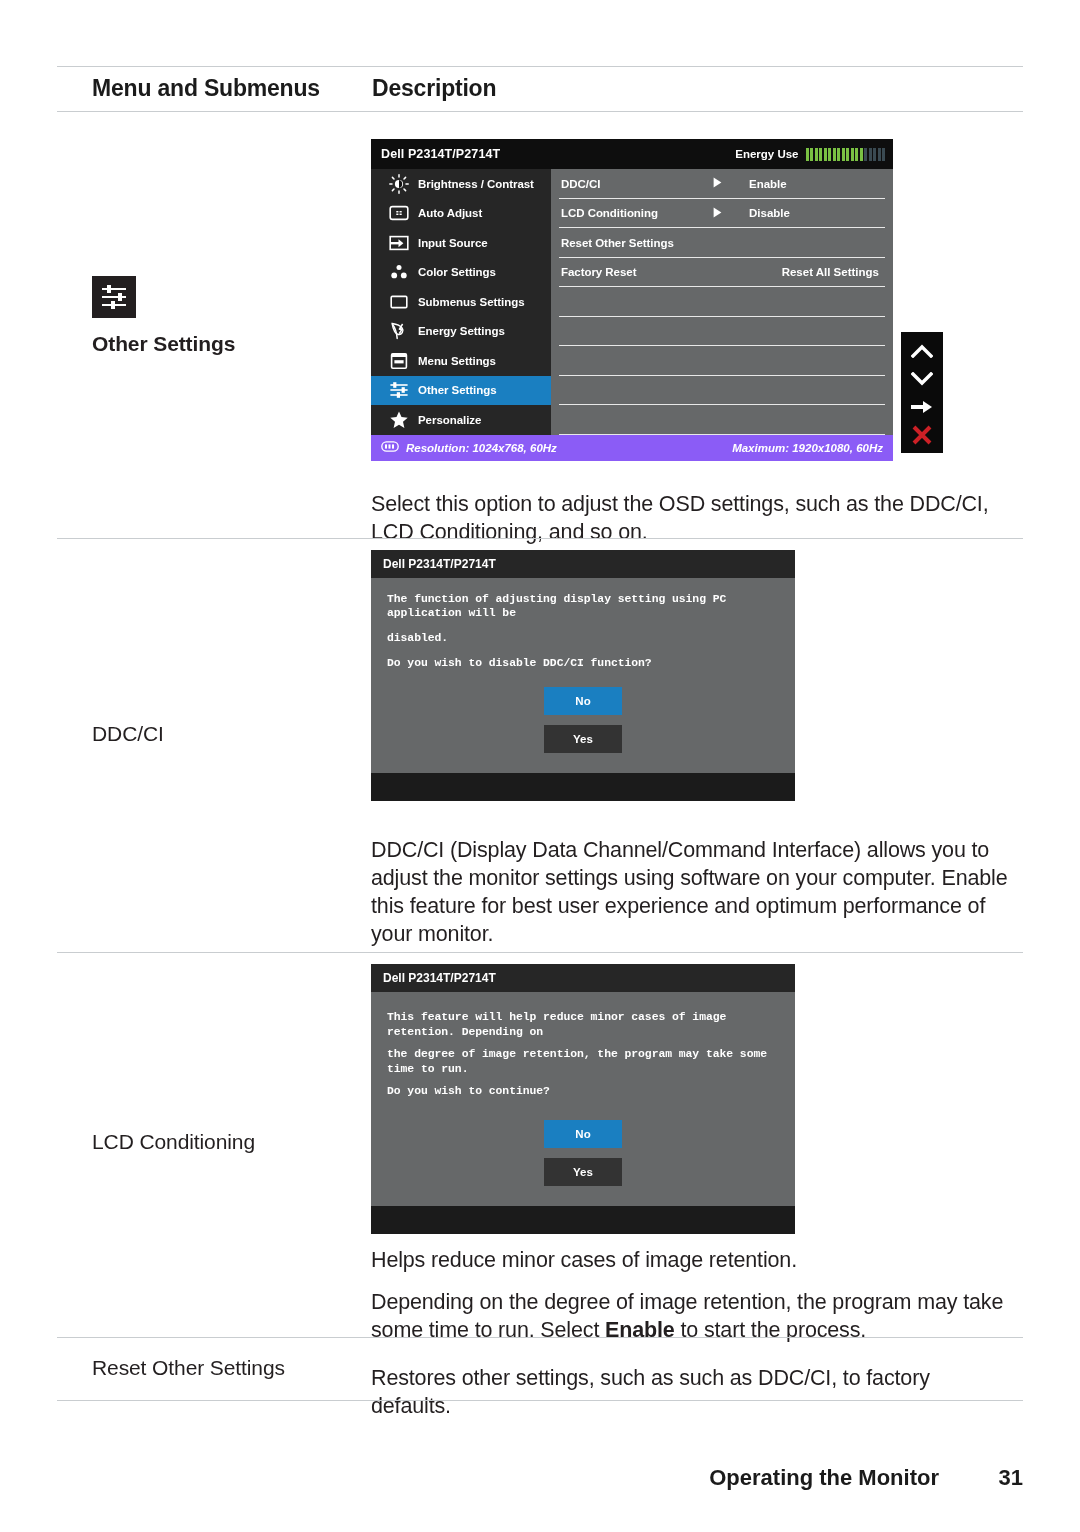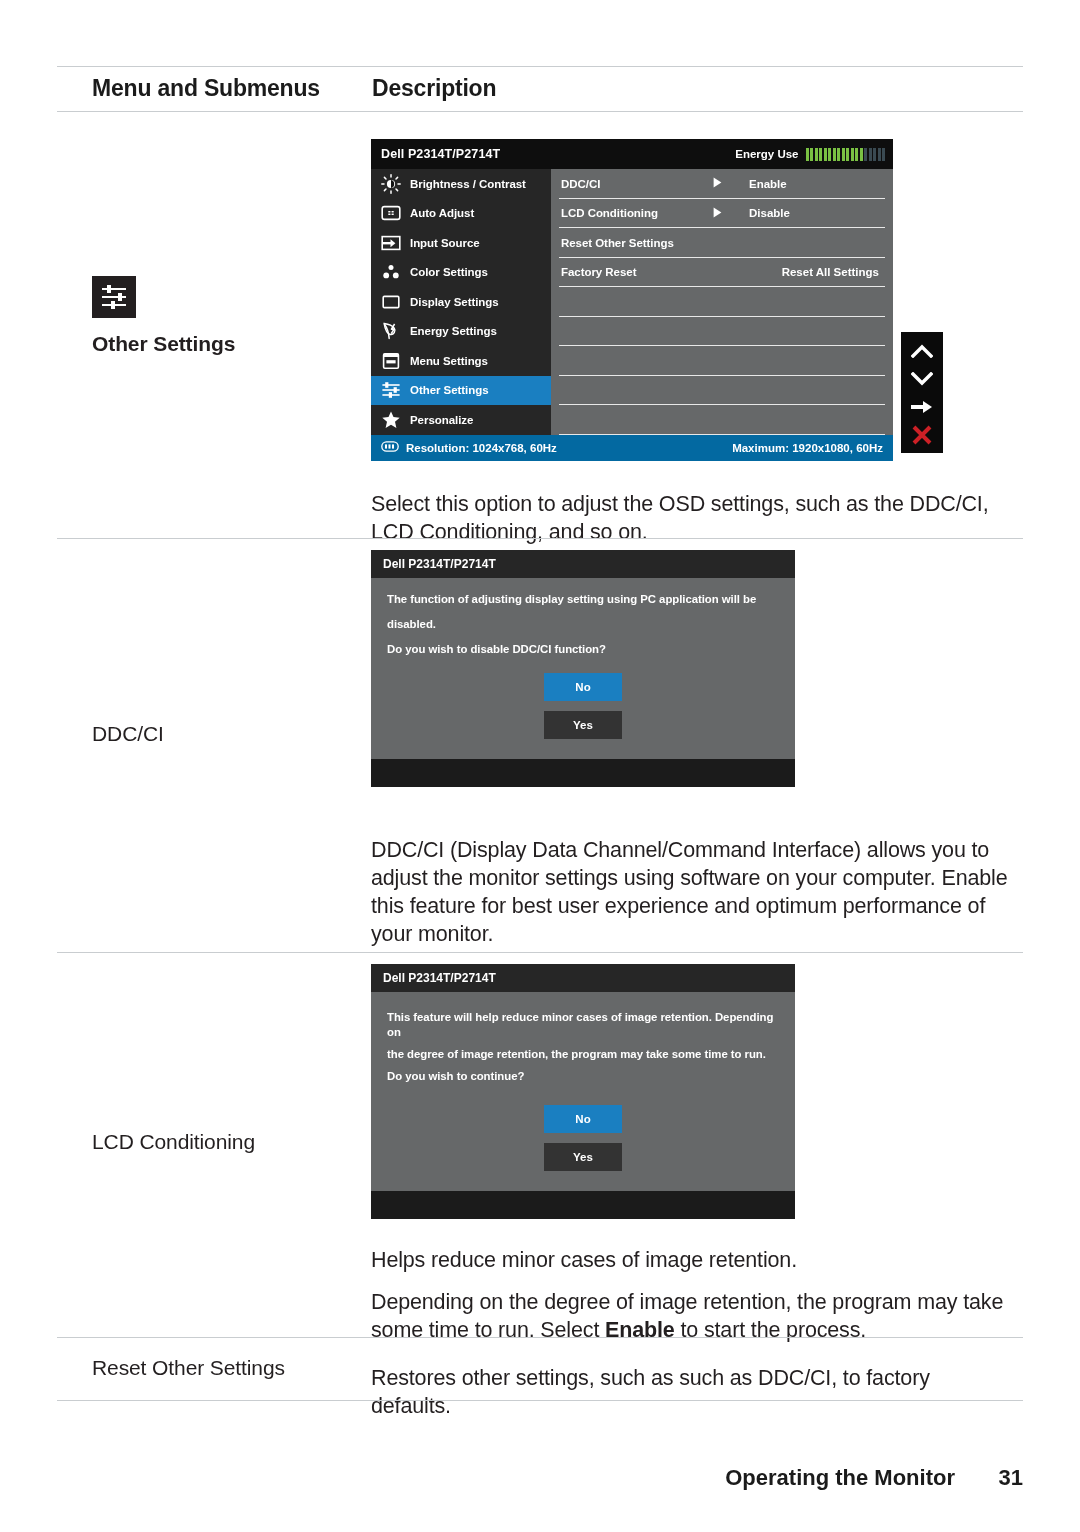--- a/index.html
+++ b/index.html
@@ -123,21 +123,21 @@
   .osd-body { display: flex; }
   .osd-left {
     width: 180px;
     flex: 0 0 180px;
     background: #262626;
   }
   .osd-item {
     height: 29.5px;
     display: flex;
     align-items: center;
-    padding-left: 10px;
+    padding-left: 18px;
     box-sizing: border-box;
     gap: 9px;
   }
   .osd-item.active { background: #1a7fc1; }
   .osd-item-label {
     color: #ffffff;
     font-size: 11.5px;
     font-weight: bold;
     white-space: nowrap;
     letter-spacing: -0.05px;
@@ -184,26 +184,27 @@
     color: #ffffff;
     font-size: 11.5px;
     font-weight: bold;
     flex: 1 1 auto;
   }
   .sub-val.right { text-align: right; padding-right: 4px; }
   .sub-row.empty::after { background: #e8e8e8; }
 
   .osd-footer {
     height: 26px;
-    background: #0369a1;
+    background: #8b5cf6;
     display: flex;
     align-items: center;
     justify-content: space-between;
     padding: 0 10px 0 10px;
     box-sizing: border-box;
+    font-style: italic;
   }
   .osd-res {
     display: flex;
     align-items: center;
     gap: 7px;
     color: #ffffff;
     font-size: 11.5px;
     font-weight: bold;
   }
   .osd-max {
@@ -251,20 +252,21 @@
   .dlg-body {
     padding: 14px 16px 0 16px;
   }
   .dlg-body p {
     margin: 0 0 11px 0;
     color: #ffffff;
     font-size: 11.4px;
     font-weight: bold;
     line-height: 14px;
     letter-spacing: -0.05px;
+    font-family: Liberation Mono, monospace;
   }
   .dlg-body p.tight { margin-bottom: 7px; line-height: 15px; }
   .dlg-btns {
     display: flex;
     flex-direction: column;
     align-items: center;
     gap: 10px;
     padding-top: 6px;
     padding-bottom: 20px;
   }
@@ -297,20 +299,21 @@
     font-size: 22px;
     font-weight: bold;
     color: #1b1b1b;
   }
   .pg-footer .ft-num {
     font-size: 22px;
     font-weight: bold;
     color: #1b1b1b;
     min-width: 26px;
     text-align: right;
+    margin-left: 16px;
   }
 
   
   .big-icon {
     width: 44px; height: 42px;
     background: #231f20;
     display: flex; align-items: center; justify-content: center;
   }
 </style>
 </head>
@@ -421,21 +424,21 @@
               </svg>
             </span>
             <span class="osd-item-label">Color Settings</span>
           </div>
           <div class="osd-item">
             <span class="ic">
               <svg width="20" height="20" viewBox="0 0 20 20">
                 <rect x="2.2" y="4.4" width="15.6" height="11.2" rx="1.2" stroke="#ffffff" fill="none" stroke-width="1.6"></rect>
               </svg>
             </span>
-            <span class="osd-item-label">Display Settings</span>
+            <span class="osd-item-label">Submenus Settings</span>
           </div>
           <div class="osd-item">
             <span class="ic">
               <svg width="20" height="20" viewBox="0 0 20 20">
                 <path d="M3.2 2.6 C3.2 2.6 10.6 3.6 13.2 7.2 C15.3 10.1 12.6 14.2 9.2 13.4 C6.0 12.7 4.2 8.6 3.2 2.6 Z" fill="none" stroke="#ffffff" stroke-width="1.5"></path>
                 <path d="M3.6 3.4 C6.0 6.6 7.6 10.4 8.2 17.4" fill="none" stroke="#ffffff" stroke-width="1.5" stroke-linecap="round"></path>
                 <path d="M13.6 3.0 L10.4 8.2 L13.2 8.0 L10.2 12.6" fill="none" stroke="#ffffff" stroke-width="1.5" stroke-linejoin="round"></path>
               </svg>
             </span>
             <span class="osd-item-label">Energy Settings</span>

